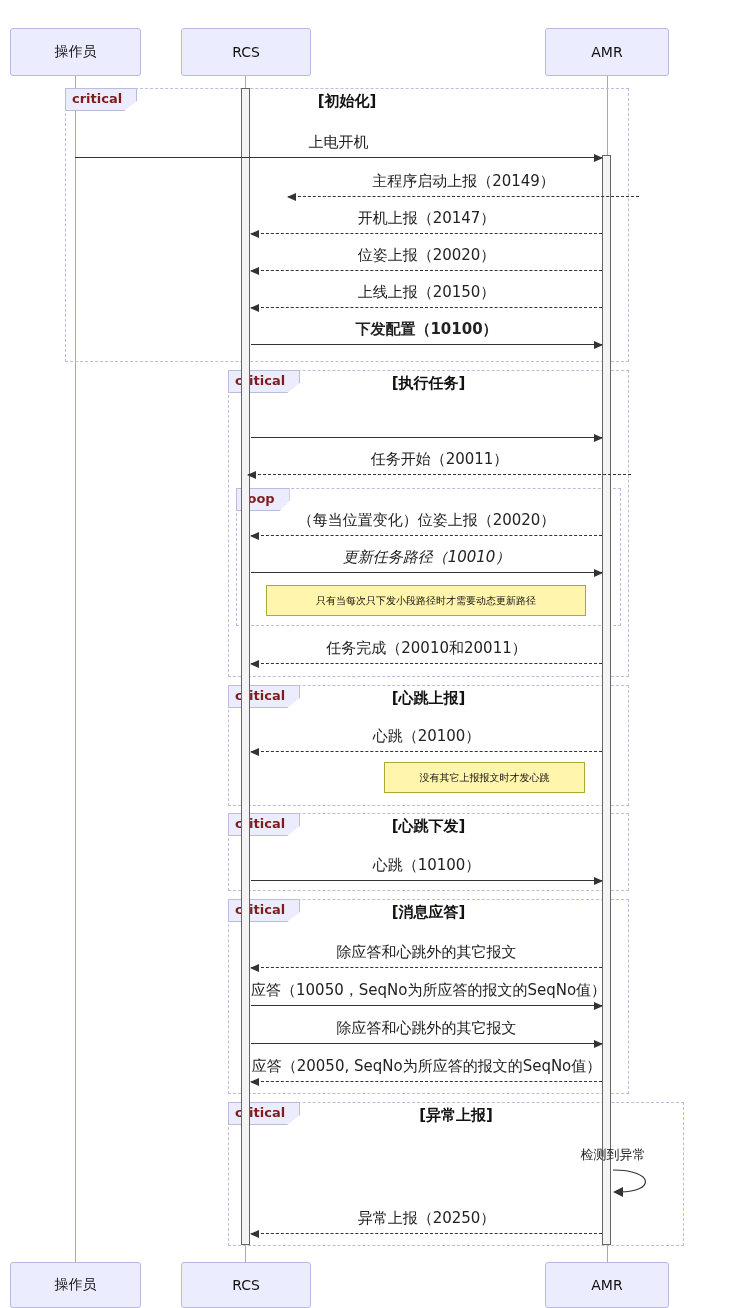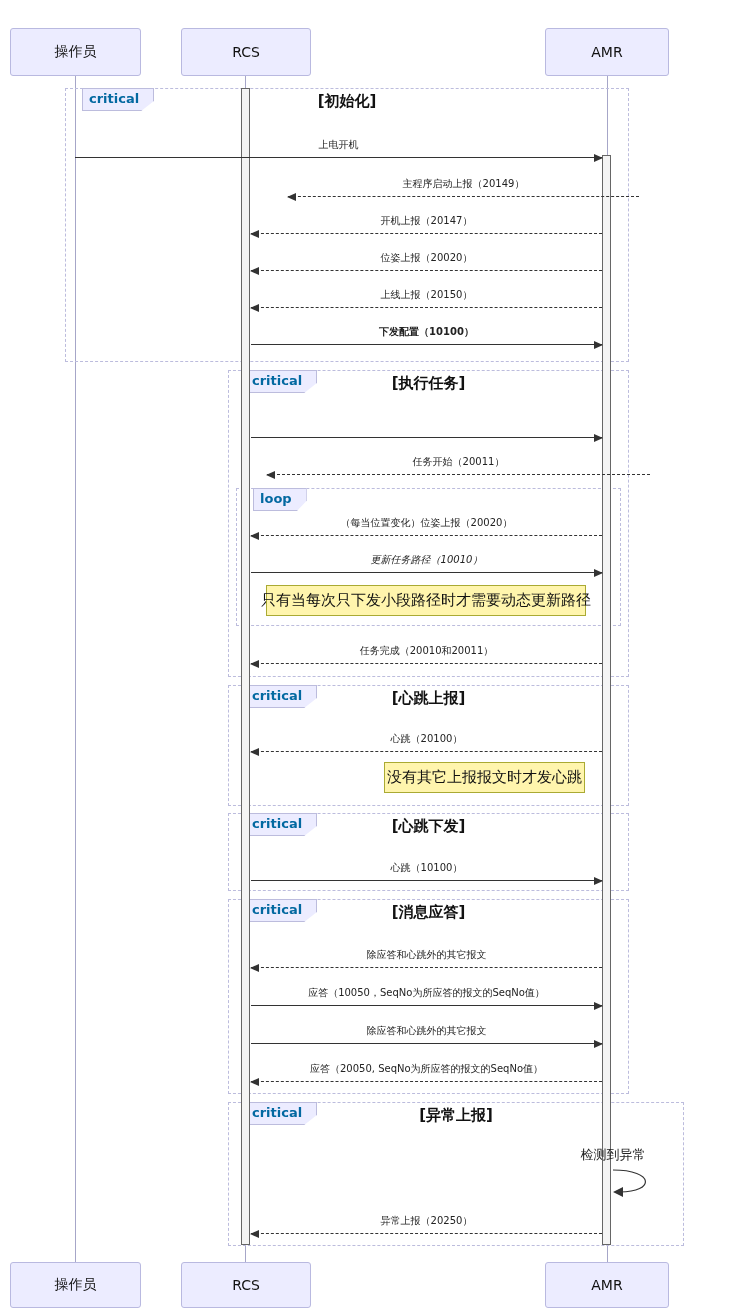--- a/index.html
+++ b/index.html
@@ -15,48 +15,47 @@
   
   .actor-box{
     position:absolute;background:#ECECFF;border:1px solid #b9b9e0;border-radius:3px;
     display:flex;align-items:center;justify-content:center;
     font-size:14px;color:#111;z-index:6;box-sizing:border-box;
   }
   
   .frame{position:absolute;border:1px dashed #bcbcdd;z-index:2;box-sizing:border-box;}
   .frame-label{
     position:absolute;top:-1px;left:-1px;background:#ECECFF;border:1px solid #bcbcdd;
-    font-weight:bold;font-size:13px;padding:2px 14px 4px 6px;color:#0369a1;
+    font-weight:bold;font-size:13px;padding:2px 14px 4px 6px;color:#7f1d1d;
     clip-path:polygon(0 0,100% 0,100% 55%,82% 100%,0 100%);
-    margin-left:17px;
   }
   .frame-title{
     position:absolute;top:3px;left:0;right:0;text-align:center;
     font-weight:bold;font-size:15px;color:#111;
   }
   
   .msg{position:absolute;height:22px;z-index:4;}
   .msg .lbl{
     position:absolute;left:0;right:0;bottom:6px;text-align:center;
-    font-size:10px;color:#222;white-space:nowrap;
+    font-size:15px;color:#222;white-space:nowrap;
   }
   .msg .line{position:absolute;left:0;right:0;bottom:0;height:0;}
   .msg.solid .line{border-top:1px solid #333;}
   .msg.dashed .line{border-top:1px dashed #333;}
   .msg .head{
     position:absolute;bottom:-4px;width:0;height:0;
     border-top:4px solid transparent;border-bottom:4px solid transparent;
   }
   .msg.right .head{right:-1px;border-left:9px solid #333;}
   .msg.left .head{left:-1px;border-right:9px solid #333;}
   
   .note{
     position:absolute;background:#fff5ad;border:1px solid #aaaa33;z-index:5;
     display:flex;align-items:center;justify-content:center;
-    font-size:15px;color:#111;box-sizing:border-box;white-space:nowrap;
+    font-size:10px;color:#111;box-sizing:border-box;white-space:nowrap;
   }
   
   .selfmsg-label{position:absolute;font-size:13px;color:#222;text-align:center;z-index:4;white-space:nowrap;}
   .selfloop{position:absolute;z-index:4;}
 </style>
 </head>
 <body>
 
 <div class="canvas">
 
@@ -122,21 +121,21 @@
   </div>
   <div class="msg solid right" style="top:323px;left:251px;width:351px;font-weight:bold;">
     <span class="lbl">下发配置（10100）</span>
     <div class="line"></div>
       <div class="head"></div>
   </div>
   <div class="msg solid right" style="top:416px;left:251px;width:351px;">
     <div class="line"></div>
       <div class="head"></div>
   </div>
-  <div class="msg dashed left" style="top:453px;left:267px;width:351px;padding-left:32px;">
+  <div class="msg dashed left" style="top:453px;left:248px;width:351px;padding-left:32px;">
     <span class="lbl">任务开始（20011）</span>
     <div class="line"></div>
       <div class="head"></div>
   </div>
   <div class="msg dashed left" style="top:514px;left:251px;width:351px;">
     <span class="lbl">（每当位置变化）位姿上报（20020）</span>
     <div class="line"></div>
       <div class="head"></div>
   </div>
   <div class="msg solid right" style="top:551px;left:251px;width:351px;font-style:italic;">

